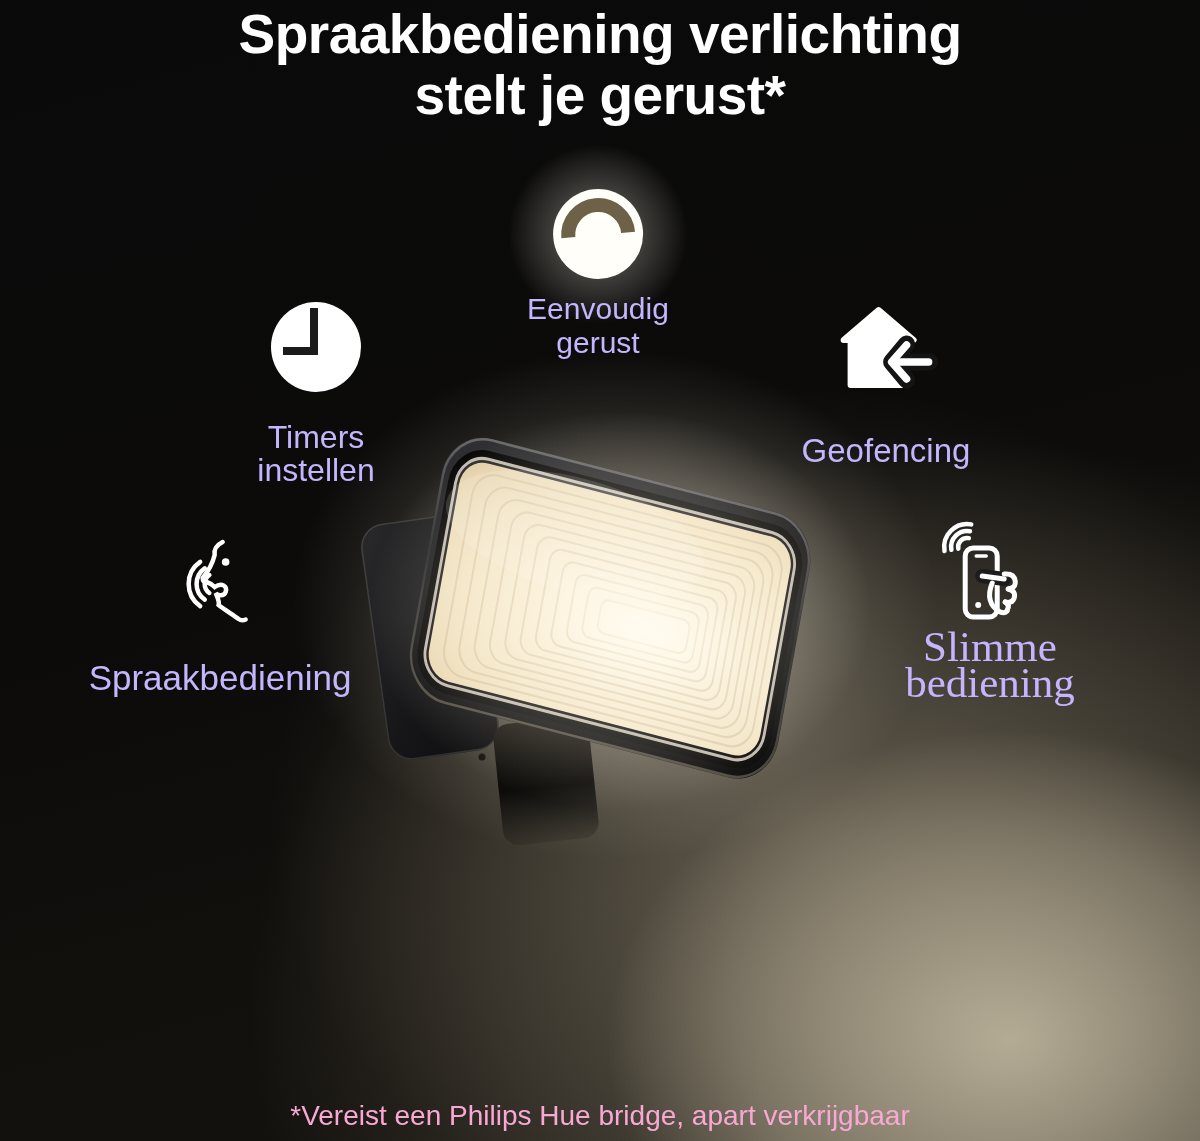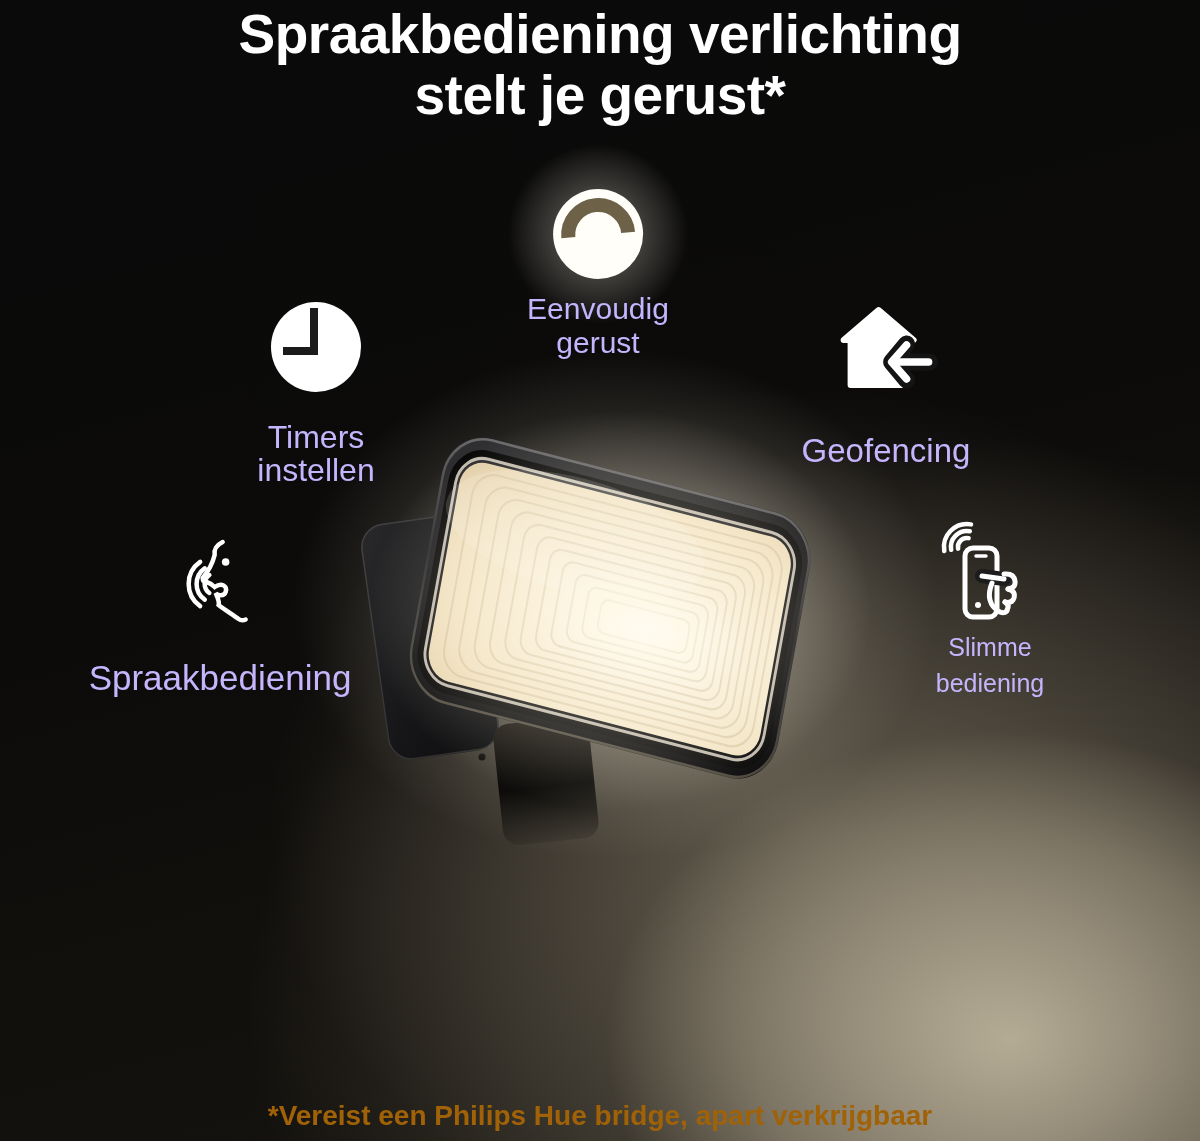--- a/index.html
+++ b/index.html
@@ -34,24 +34,24 @@
   .feature .label{white-space:nowrap;}
   .f-dim{left:598px;top:174px;}
   .f-dim .label{font-size:30px;line-height:34px;margin-top:-2px;}
   .f-timers{left:316px;top:287px;gap:16px;}
   .f-timers .label{font-size:32px;line-height:33px;margin-top:-2px;}
   .f-geo{left:886px;top:298px;}
   .f-geo .label{font-size:33px;margin-top:34px;}
   .f-voice{left:220px;top:525px;}
   .f-voice .label{font-size:35px;margin-top:23px;}
   .f-smart{left:990px;top:515px;}
-  .f-smart .label{font-size:25px;line-height:36px;margin-top:-6px;}
+  .f-smart .label{font-size:43px;line-height:36px;margin-top:-6px;font-family:Liberation Serif, serif;}
   .footnote{
     position:absolute;left:0;right:0;top:1100px;text-align:center;
-    font-size:28px;color:#a16207;font-weight:bold;
+    font-size:28px;color:#f9a8d4;
   }
 </style>
 </head>
 <body>
 
 <div class="canvas">
 
   <div class="bg"></div>
 
   <svg class="product-svg" width="1200" height="1141" viewBox="0 0 1200 1141">

